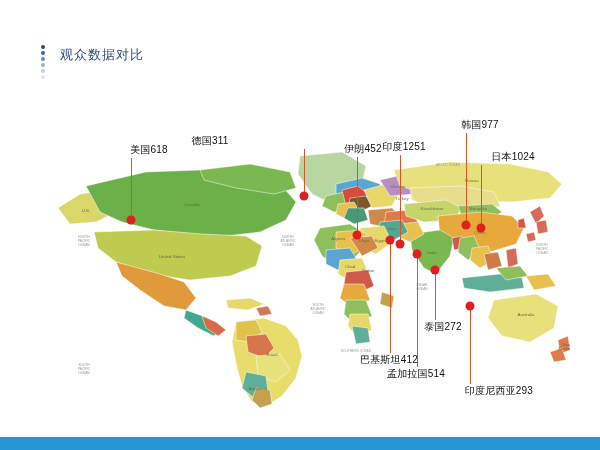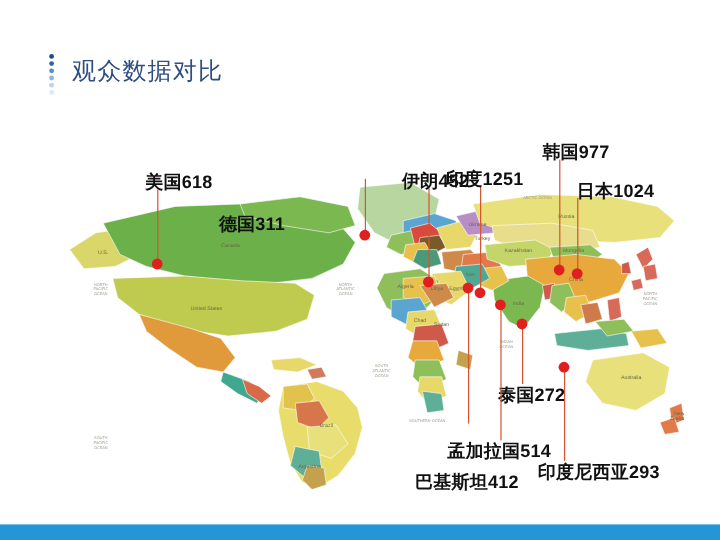--- a/index.html
+++ b/index.html
@@ -13,38 +13,38 @@
 
   
   .dots{
     position:absolute;left:41px;top:45px;
     display:flex;flex-direction:column;gap:2px;
   }
   .dots i{display:block;width:4px;height:4px;border-radius:50%;}
 
   .title{
     position:absolute;left:60px;top:46px;
-    font-size:20px;letter-spacing:1px;
+    font-size:13px;letter-spacing:1px;
     color:#2e4d80;font-weight:400;white-space:nowrap;
   }
   .subtitle{
     position:absolute;left:44px;top:88px;
     font-size:11.5px;color:#1a1a1a;font-weight:700;
     letter-spacing:.2px;white-space:nowrap;
   }
 
   
   .map-wrap{position:absolute;left:50px;top:150px;width:520px;height:260px;}
   .map-svg{position:absolute;left:0;top:0;width:520px;height:260px;}
 
   
   .callout{position:absolute;}
   .callout .lbl{
     position:absolute;white-space:nowrap;
-    font-size:15px;font-weight:700;color:#111;
+    font-size:10px;font-weight:400;color:#111;
     letter-spacing:.2px;transform:translateX(-50%);
   }
   .callout .stem{
     position:absolute;width:1px;background:#d8542a;
   }
   .dot{
     position:absolute;width:9px;height:9px;border-radius:50%;
     background:#e02020;transform:translate(-50%,-50%);
   }
 
@@ -207,21 +207,21 @@
 
   <div id="callouts">
       <div class="callout">
         <div class="stem" style="left: 131px; top: 158px; height: 62px;"></div>
         <div class="dot" style="left: 131px; top: 220px;"></div>
         <div class="lbl" style="left: 149px; top: 143px;">美国618</div>
       </div>
       <div class="callout">
         <div class="stem" style="left: 304px; top: 149px; height: 47px;"></div>
         <div class="dot" style="left: 304px; top: 196px;"></div>
-        <div class="lbl" style="left: 210px; top: 134px; margin-top: 44px;">德国311</div>
+        <div class="lbl" style="left: 210px; top: 134px;">德国311</div>
       </div>
       <div class="callout">
         <div class="stem" style="left: 357px; top: 157px; height: 78px;"></div>
         <div class="dot" style="left: 357px; top: 235px;"></div>
         <div class="lbl" style="left: 363px; top: 142px;">伊朗452</div>
       </div>
       <div class="callout">
         <div class="stem" style="left: 400px; top: 155px; height: 89px;"></div>
         <div class="dot" style="left: 400px; top: 244px;"></div>
         <div class="lbl" style="left: 404px; top: 140px;">印度1251</div>
@@ -247,18 +247,18 @@
         <div class="lbl" style="left: 485px; top: 384px; padding-left: 28px;">印度尼西亚293</div>
       </div>
       <div class="callout">
         <div class="stem" style="left: 417px; top: 254px; height: 113px;"></div>
         <div class="dot" style="left: 417px; top: 254px;"></div>
         <div class="lbl" style="left: 416px; top: 367px;">孟加拉国514</div>
       </div>
       <div class="callout">
         <div class="stem" style="left: 390px; top: 240px; height: 113px;"></div>
         <div class="dot" style="left: 390px; top: 240px;"></div>
-        <div class="lbl" style="left: 389px; top: 353px; margin-top: 40px;">巴基斯坦412</div>
+        <div class="lbl" style="left: 389px; top: 353px;">巴基斯坦412</div>
       </div>
     </div>
 
   <div class="footbar"></div>
 </div>
 
 </body></html>

